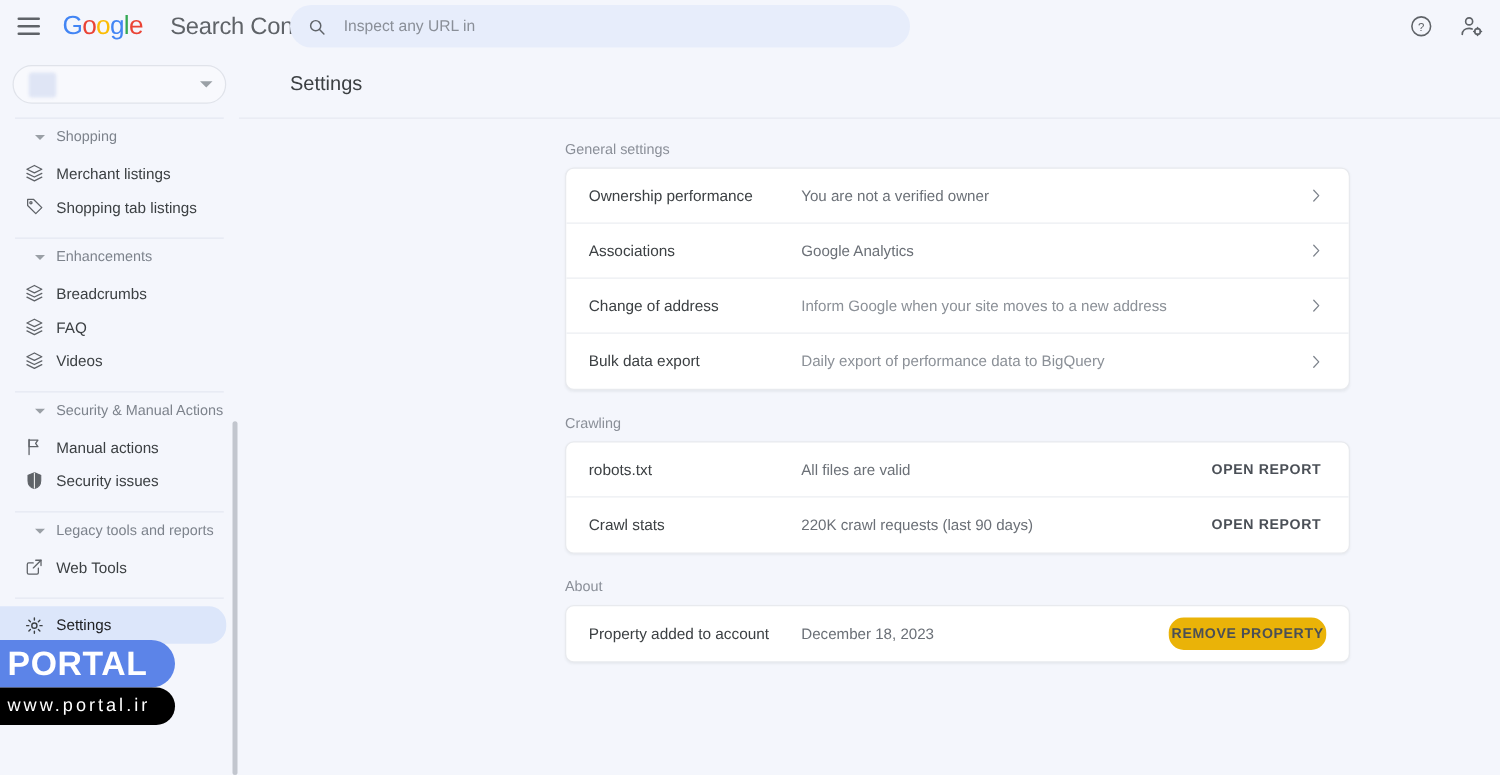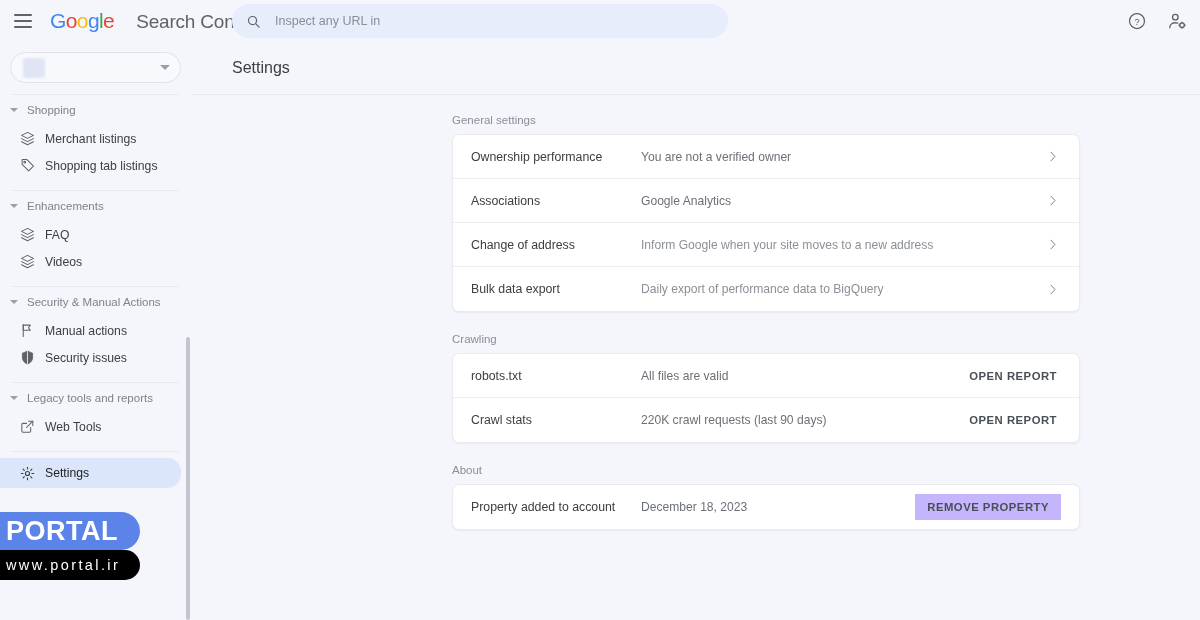--- a/index.html
+++ b/index.html
@@ -138,21 +138,21 @@
   .nav-divider {
     height: 1px;
     background: #e4e8f1;
     margin: 11px 12px 0 12px;
   }
 
   .nav-group-title {
     display: flex;
     align-items: center;
     height: 30px;
-    padding-left: 10px;
+    padding-left: 28px;
     font-size: 11.5px;
     color: #7d838c;
     cursor: pointer;
     user-select: none;
   }
   .nav-group-title .tri {
     width: 0; height: 0;
     border-left: 4px solid transparent;
     border-right: 4px solid transparent;
     border-top: 4px solid #9aa0a6;
@@ -297,23 +297,23 @@
   .action {
     font-size: 11.3px;
     font-weight: bold;
     letter-spacing: 0.5px;
     color: #4a4f56;
     flex: none;
     padding: 6px 4px;
     cursor: pointer;
   }
   .action.boxed {
-    background: #c4b5fd;
-    padding: 7px 12px;
-    border-radius: 0;
+    background: #eab308;
+    padding: 7px 2px;
+    border-radius: 12px;
   }
 </style>
 </head>
 <body>
 
 <div class="app">
 
   <div class="topbar">
     <div class="hamburger">
         <i></i>
@@ -391,20 +391,30 @@
                <span>Enhancements</span>
              </div>
           <div class="nav-item">
                  <span class="ic">
               <svg width="17" height="17" viewBox="0 0 24 24">
                 <path d="M12 3.4 3.6 7.6 12 11.8l8.4-4.2z" stroke="#5f6368" stroke-width="1.45" fill="none" stroke-linecap="round" stroke-linejoin="round"></path>
                 <path d="M3.6 12.2 12 16.4l8.4-4.2" stroke="#5f6368" stroke-width="1.45" fill="none" stroke-linecap="round" stroke-linejoin="round"></path>
                 <path d="M3.6 16.6 12 20.8l8.4-4.2" stroke="#5f6368" stroke-width="1.45" fill="none" stroke-linecap="round" stroke-linejoin="round"></path>
               </svg>
             </span>
+                 <span class="lbl">Breadcrumbs</span>
+               </div>
+          <div class="nav-item">
+                 <span class="ic">
+              <svg width="17" height="17" viewBox="0 0 24 24">
+                <path d="M12 3.4 3.6 7.6 12 11.8l8.4-4.2z" stroke="#5f6368" stroke-width="1.45" fill="none" stroke-linecap="round" stroke-linejoin="round"></path>
+                <path d="M3.6 12.2 12 16.4l8.4-4.2" stroke="#5f6368" stroke-width="1.45" fill="none" stroke-linecap="round" stroke-linejoin="round"></path>
+                <path d="M3.6 16.6 12 20.8l8.4-4.2" stroke="#5f6368" stroke-width="1.45" fill="none" stroke-linecap="round" stroke-linejoin="round"></path>
+              </svg>
+            </span>
                  <span class="lbl">FAQ</span>
                </div>
           <div class="nav-item">
                  <span class="ic">
               <svg width="17" height="17" viewBox="0 0 24 24">
                 <path d="M12 3.4 3.6 7.6 12 11.8l8.4-4.2z" stroke="#5f6368" stroke-width="1.45" fill="none" stroke-linecap="round" stroke-linejoin="round"></path>
                 <path d="M3.6 12.2 12 16.4l8.4-4.2" stroke="#5f6368" stroke-width="1.45" fill="none" stroke-linecap="round" stroke-linejoin="round"></path>
                 <path d="M3.6 16.6 12 20.8l8.4-4.2" stroke="#5f6368" stroke-width="1.45" fill="none" stroke-linecap="round" stroke-linejoin="round"></path>
               </svg>
             </span>

